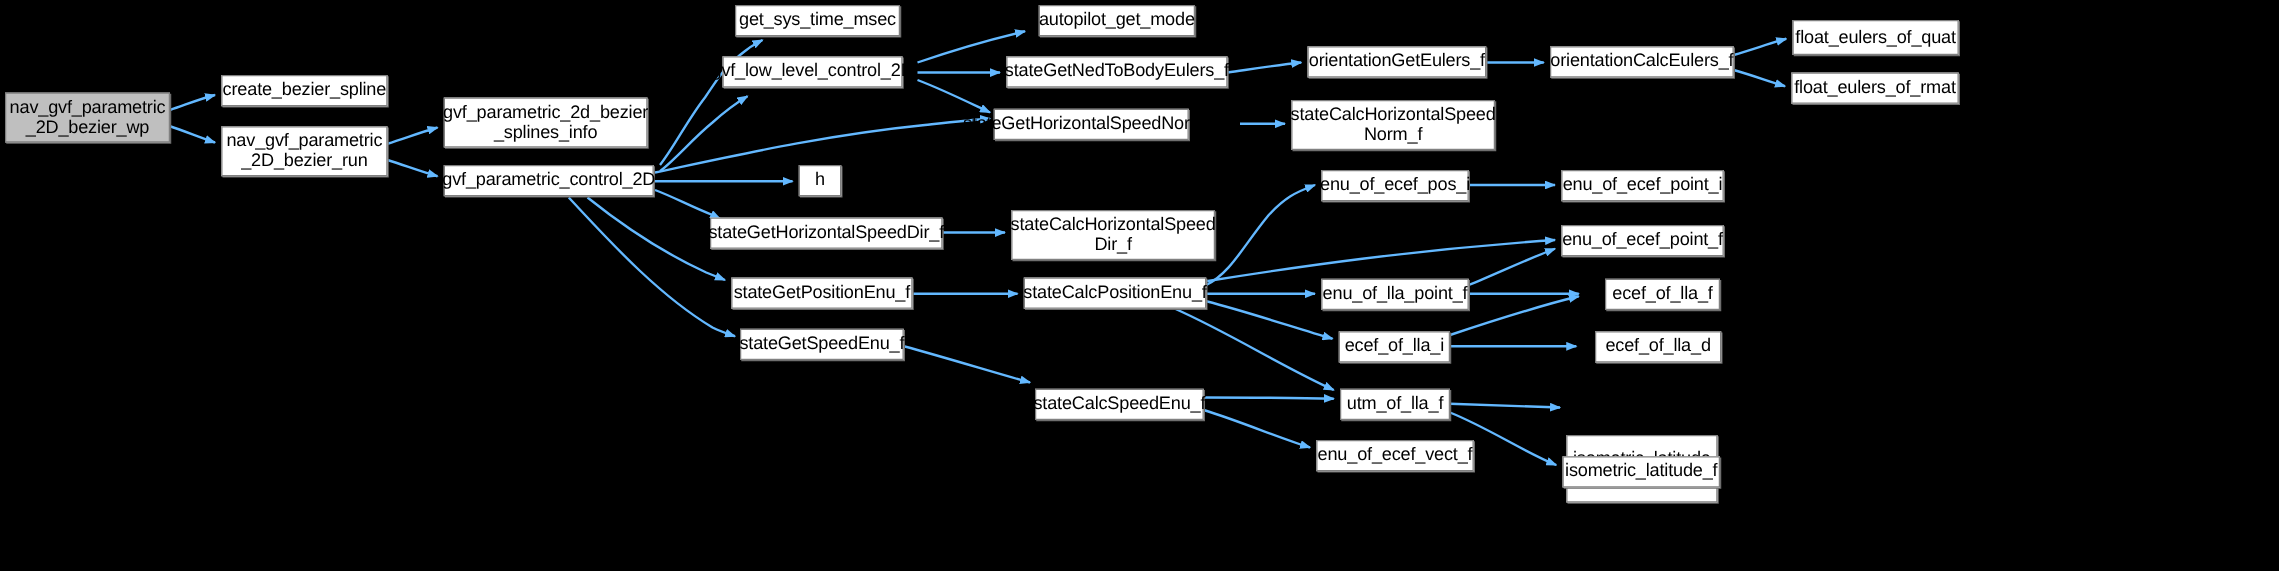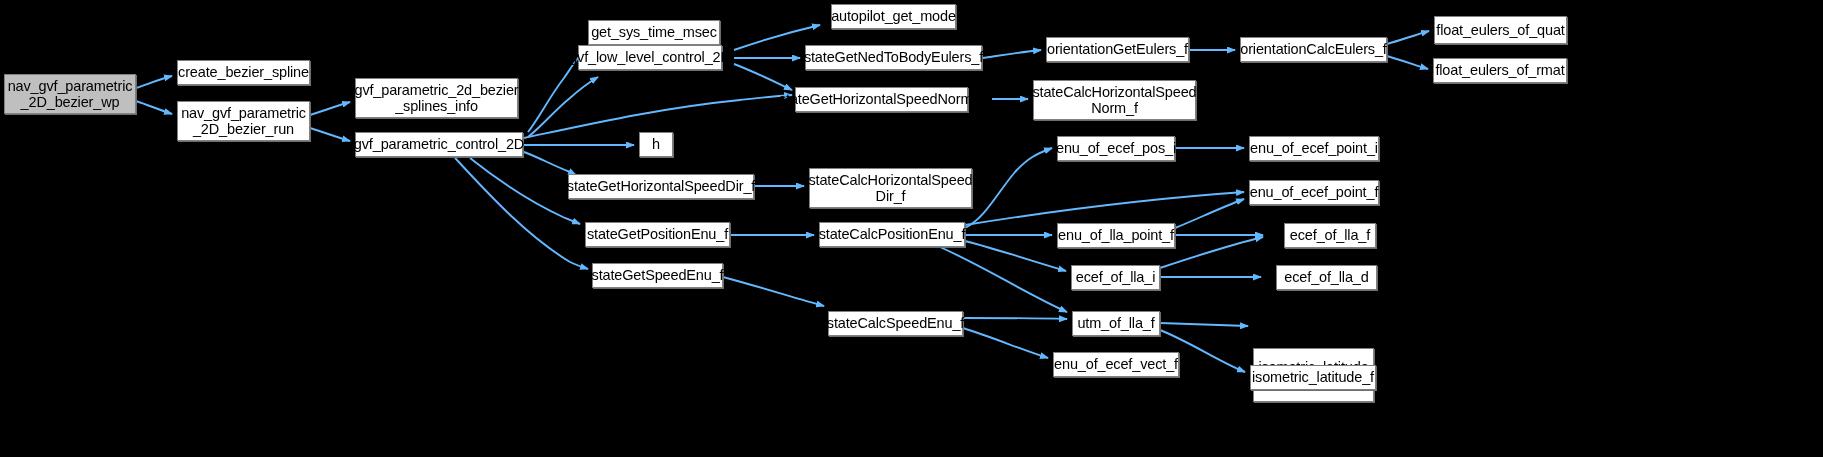--- a/index.html
+++ b/index.html
@@ -98,29 +98,29 @@
 
   <div id="nodes-layer">
       <div class="node-box root-node" style="left: 4px; top: 74px; width: 132px; height: 40px;">nav_gvf_parametric
 _2D_bezier_wp</div>
       <div class="node-box" style="left: 177px; top: 60px; width: 133px; height: 25px;">create_bezier_spline</div>
       <div class="node-box" style="left: 177px; top: 101px; width: 133px; height: 40px;">nav_gvf_parametric
 _2D_bezier_run</div>
       <div class="node-box" style="left: 355px; top: 78px; width: 163px; height: 40px;">gvf_parametric_2d_bezier
 _splines_info</div>
       <div class="node-box" style="left: 355px; top: 132px; width: 168px; height: 25px;">gvf_parametric_control_2D</div>
-      <div class="node-box" style="left: 588px; top: 20px; width: 132px; height: 25px;">get_sys_time_msec</div>
+      <div class="node-box" style="left: 588px; top: 4px; width: 132px; height: 25px;">get_sys_time_msec</div>
       <div class="node-box" style="left: 578px; top: 45px; width: 144px; height: 25px;">gvf_low_level_control_2D</div>
       <div class="node-box" style="left: 639px; top: 132px; width: 34px; height: 25px;">h</div>
       <div class="node-box" style="left: 568px; top: 174px; width: 186px; height: 25px;">stateGetHorizontalSpeedDir_f</div>
       <div class="node-box" style="left: 585px; top: 222px; width: 145px; height: 25px;">stateGetPositionEnu_f</div>
       <div class="node-box" style="left: 592px; top: 263px; width: 131px; height: 25px;">stateGetSpeedEnu_f</div>
       <div class="node-box" style="left: 831px; top: 4px; width: 125px; height: 25px;">autopilot_get_mode</div>
       <div class="node-box" style="left: 805px; top: 45px; width: 177px; height: 25px;">stateGetNedToBodyEulers_f</div>
-      <div class="node-box" style="left: 795px; top: 87px; width: 173px; height: 25px;">stateGetHorizontalSpeedNorm_f</div>
+      <div class="node-box" style="left: 795px; top: 87px; width: 156px; height: 25px;">stateGetHorizontalSpeedNorm_f</div>
       <div class="node-box" style="left: 809px; top: 168px; width: 163px; height: 40px;">stateCalcHorizontalSpeed
 Dir_f</div>
       <div class="node-box" style="left: 819px; top: 222px; width: 146px; height: 25px;">stateCalcPositionEnu_f</div>
       <div class="node-box" style="left: 828px; top: 311px; width: 135px; height: 25px;">stateCalcSpeedEnu_f</div>
       <div class="node-box" style="left: 1046px; top: 37px; width: 143px; height: 25px;">orientationGetEulers_f</div>
       <div class="node-box" style="left: 1033px; top: 80px; width: 163px; height: 40px;">stateCalcHorizontalSpeed
 Norm_f</div>
       <div class="node-box" style="left: 1057px; top: 136px; width: 118px; height: 25px;">enu_of_ecef_pos_i</div>
       <div class="node-box" style="left: 1057px; top: 223px; width: 118px; height: 25px;">enu_of_lla_point_f</div>
       <div class="node-box" style="left: 1071px; top: 265px; width: 89px; height: 25px;">ecef_of_lla_i</div>

